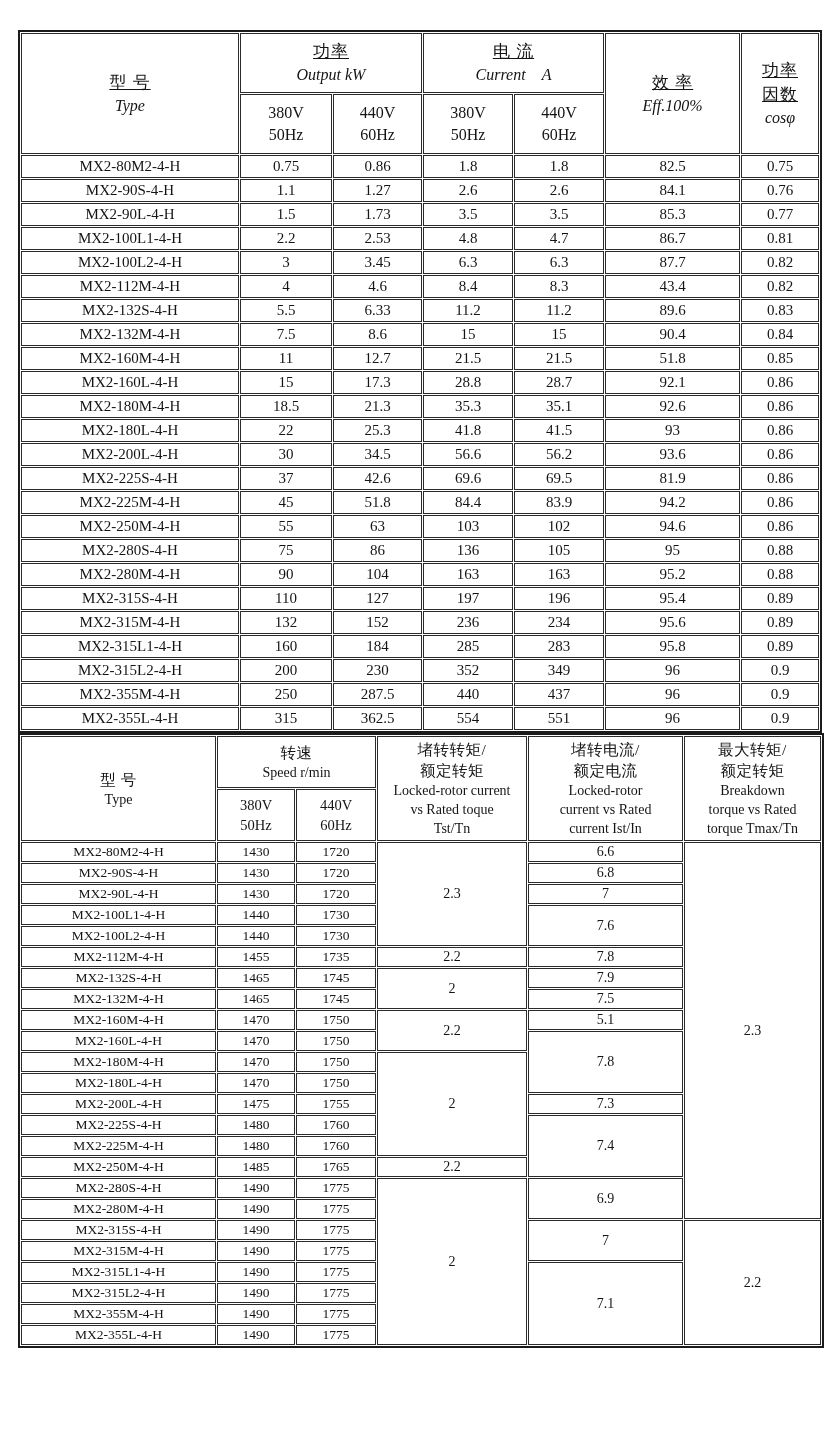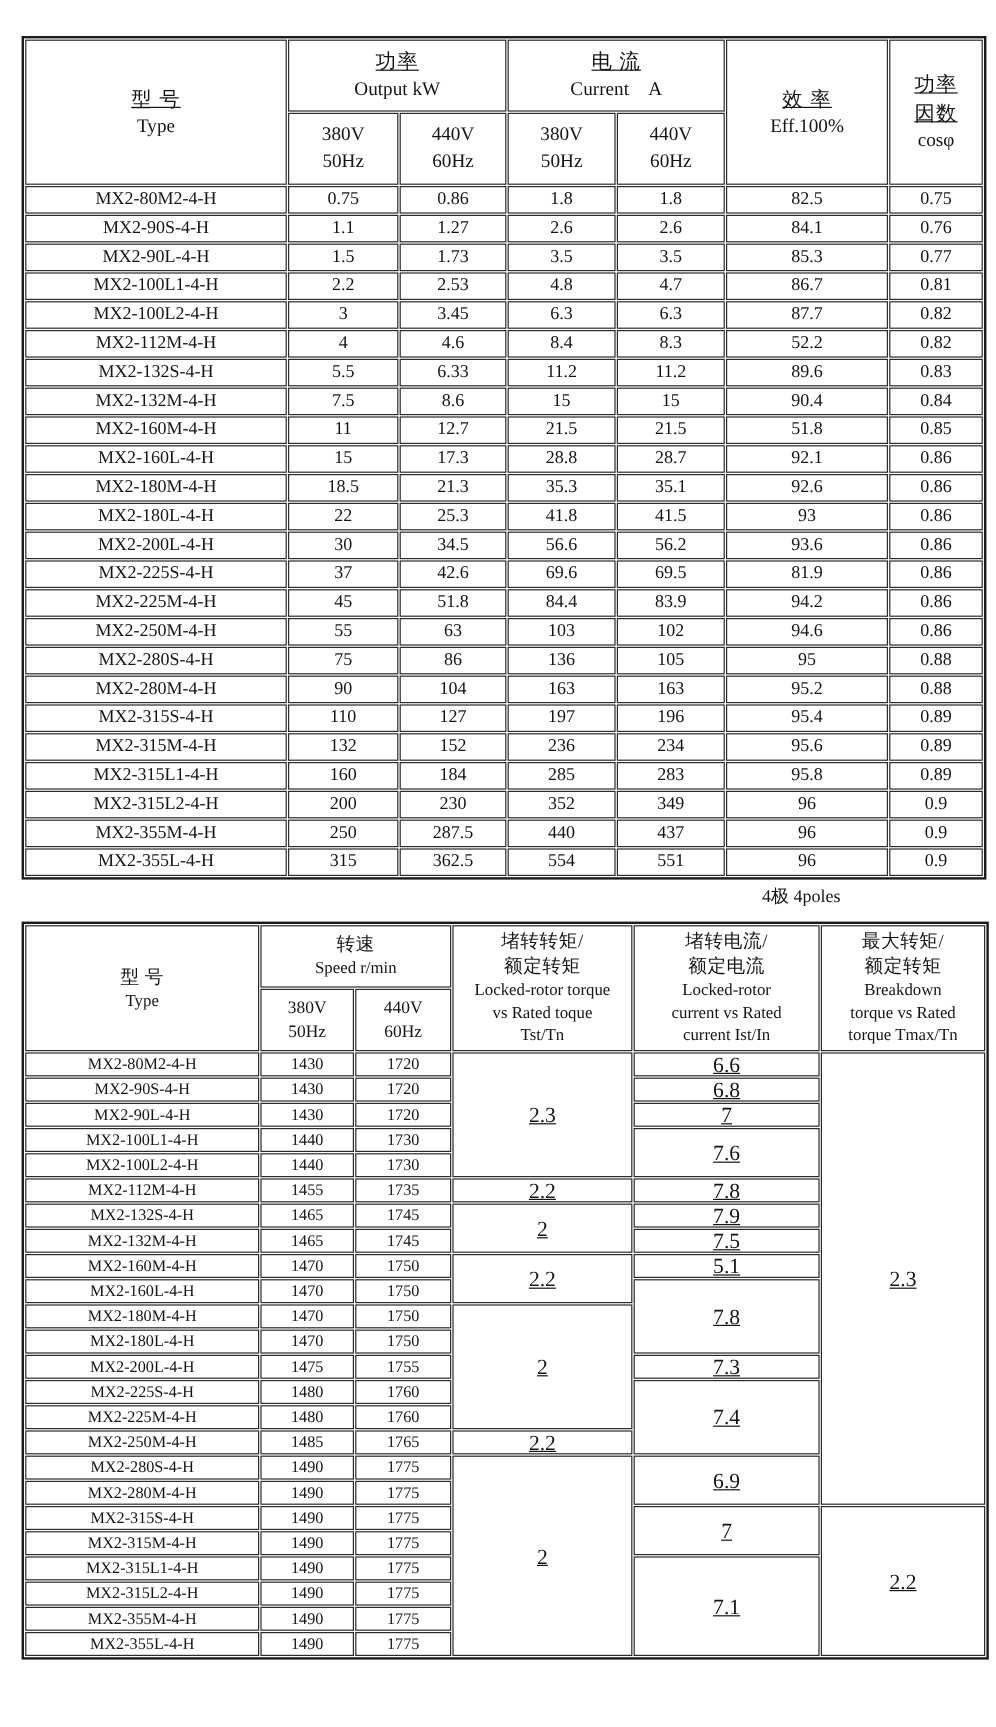--- a/index.html
+++ b/index.html
@@ -31,40 +31,40 @@
     vertical-align: middle;
     padding: 0;
     font-weight: normal;
     overflow: hidden;
   }
   
   .t1 thead tr.group-row   { height: 60px; }
   .t1 thead tr.sub-row     { height: 60px; }
   .t1 tbody td  { height: 21px; font-size: 15px; line-height: 21px; }
   .t1 .zh  { font-size: 17px; line-height: 24px; letter-spacing: 1px; text-decoration: underline; }
-  .t1 .en  { font-size: 16px; line-height: 22px; }
+  .t1 .en  { font-size: 16px; line-height: 22px; font-style: italic; }
   .t1 .sub { font-size: 16px; line-height: 22px; }
   
   .footnote {
     box-sizing: border-box;
     width: 795px;
     padding-left: 617px;
     margin: 5px 0 10px 0;
     font-size: 15px;
     line-height: 20px;
     white-space: nowrap;
   }
   
   .t2 thead tr.group-row { height: 52px; }
   .t2 thead tr.sub-row   { height: 52px; }
   .t2 tbody td { height: 18px; font-size: 13.5px; line-height: 18px; }
   .t2 .zh  { font-size: 15.5px; line-height: 21px; letter-spacing: 0.5px; }
   .t2 .en  { font-size: 14px; line-height: 19px; }
   .t2 .sub { font-size: 14.5px; line-height: 20px; }
-  .t2 tbody td.merged { font-size: 18px; text-decoration: underline; }
+  .t2 tbody td.merged { font-size: 14px; }
 </style>
 </head>
 <body>
 
 <div class="page">
 
   <table class="t1">
     <colgroup>
       <col style="width:218px">
         <col style="width:92px">
@@ -162,21 +162,21 @@
           <td>6.3</td>
           <td>87.7</td>
           <td>0.82</td>
         </tr>
         <tr>
           <td>MX2-112M-4-H</td>
           <td>4</td>
           <td>4.6</td>
           <td>8.4</td>
           <td>8.3</td>
-          <td>52.2</td>
+          <td>43.4</td>
           <td>0.82</td>
         </tr>
         <tr>
           <td>MX2-132S-4-H</td>
           <td>5.5</td>
           <td>6.33</td>
           <td>11.2</td>
           <td>11.2</td>
           <td>89.6</td>
           <td>0.83</td>
@@ -330,21 +330,20 @@
           <td>315</td>
           <td>362.5</td>
           <td>554</td>
           <td>551</td>
           <td>96</td>
           <td>0.9</td>
         </tr>
       </tbody>
   </table>
 
-  <div class="footnote">4极  4poles</div>
 
   <table class="t2">
     <colgroup>
       <col style="width:195px">
         <col style="width:78px">
         <col style="width:80px">
       <col style="width:150px">
         <col style="width:155px">
         <col style="width:137px">
     </colgroup>
@@ -354,21 +353,21 @@
           <div class="zh">型 号</div>
           <div class="en">Type</div>
         </th>
         <th colspan="2">
           <div class="zh">转速</div>
           <div class="en">Speed r/min</div>
         </th>
         <th rowspan="2">
           <div class="zh">堵转转矩/</div>
           <div class="zh">额定转矩</div>
-          <div class="en">Locked-rotor torque</div>
+          <div class="en">Locked-rotor current</div>
           <div class="en">vs Rated toque</div>
           <div class="en">Tst/Tn</div>
         </th>
         <th rowspan="2">
           <div class="zh">堵转电流/</div>
           <div class="zh">额定电流</div>
           <div class="en">Locked-rotor</div>
           <div class="en">current vs Rated</div>
           <div class="en">current Ist/In</div>
         </th>

